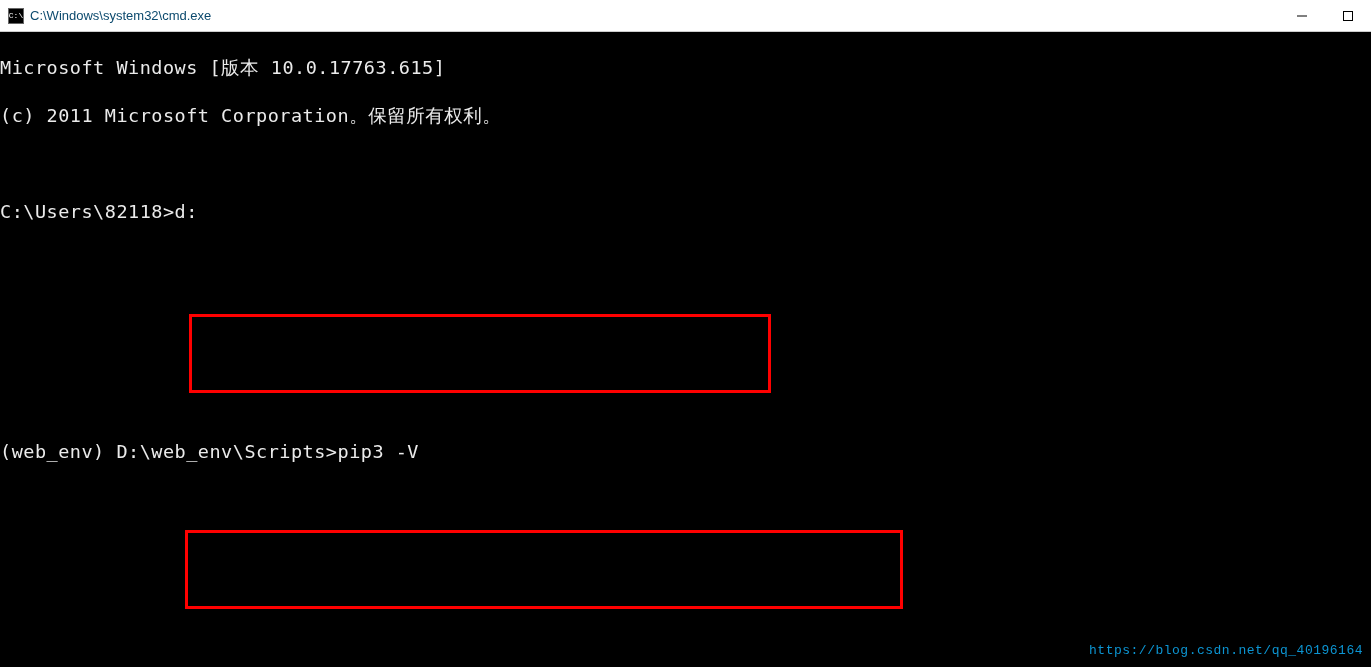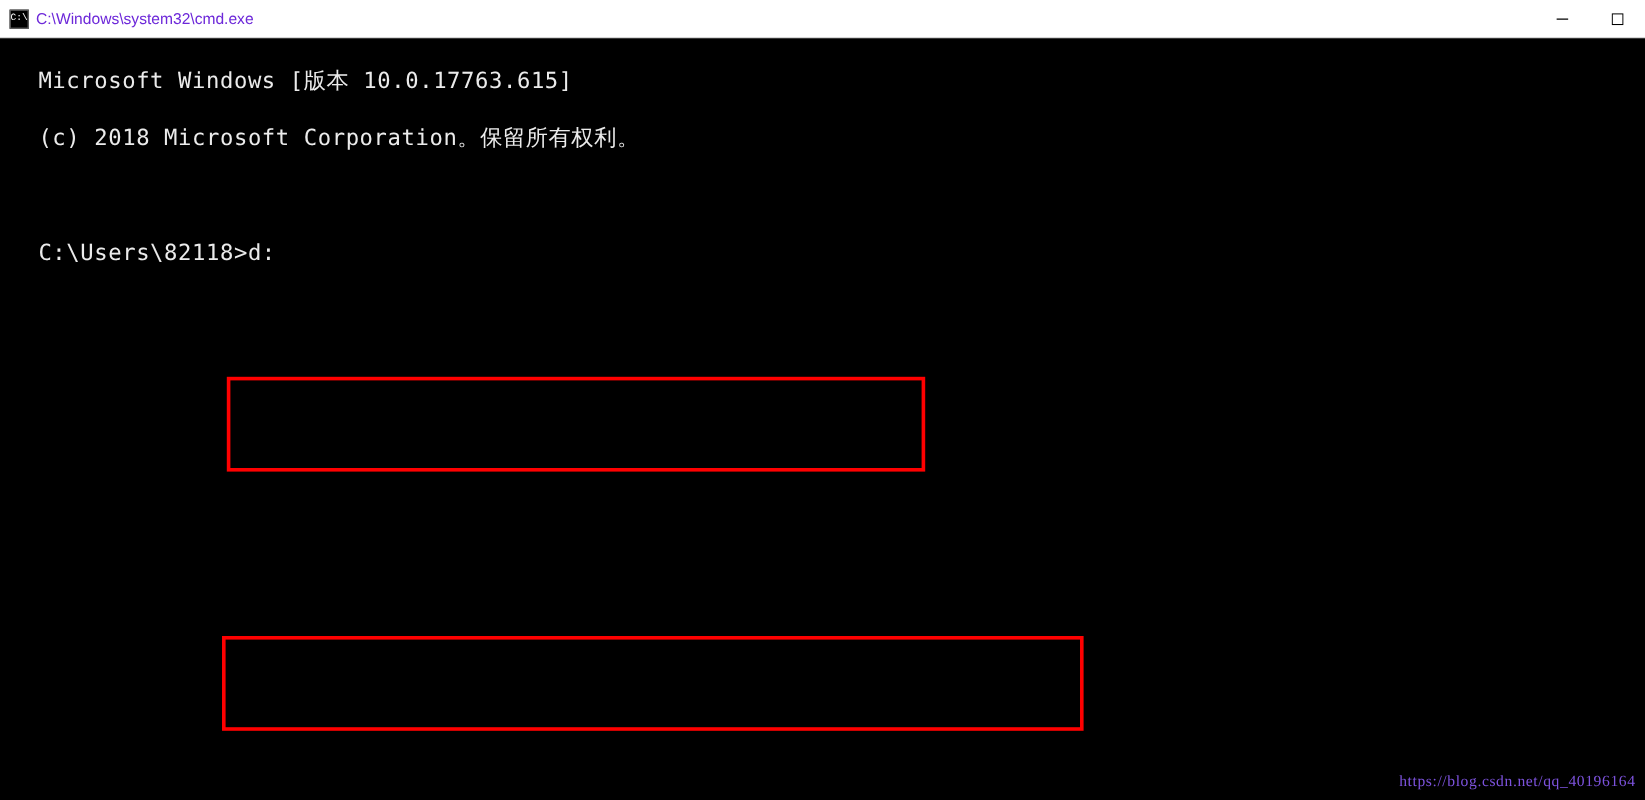--- a/index.html
+++ b/index.html
@@ -27,21 +27,21 @@
       border: 1px solid #666;
       display: flex;
       align-items: center;
       justify-content: center;
       font-size: 8px;
       color: #fff;
     }
     .titlebar-title {
       font-family: "Segoe UI", Tahoma, sans-serif;
       font-size: 13px;
-      color: #6d28d9;
+      color: #0c4a6e;
       flex: 1;
     }
     .window-controls {
       display: flex;
       height: 100%;
     }
     .wc-btn {
       width: 46px;
       height: 100%;
       display: flex;
@@ -57,36 +57,36 @@
       color: #ebebeb;
       font-size: 18.5px;
       line-height: 24px;
       padding: 0;
       letter-spacing: 0.5px;
       font-family: "NSimSun", "SimSun", Consolas, monospace;
       white-space: pre;
       height: calc(100% - 32px);
       position: relative;
     }
-    .line { white-space: pre; min-height: 24px; padding-left: 32px; }
+    .line { white-space: pre; min-height: 24px; }
     .highlight-box {
       position: absolute;
       border: 3px solid #ff0000;
       box-sizing: border-box;
       pointer-events: none;
     }
     .hb1 { left: 189px; top: 282px; width: 582px; height: 79px; }
     .hb2 { left: 185px; top: 498px; width: 718px; height: 79px; }
     .watermark {
       position: absolute;
       bottom: 4px;
       right: 8px;
-      font-family: Liberation Serif, serif;
+      font-family: Liberation Mono, monospace;
       font-size: 13px;
-      color: #8b5cf6;
+      color: #0ea5e9;
       opacity: 0.9;
     }
   </style>
 </head>
 <body>
 
 <div class="titlebar">
   <div class="titlebar-icon">
     <span>C:\</span>
   </div>
@@ -100,27 +100,28 @@
     <div class="wc-btn">
       <svg width="10" height="10">
           <rect x="0.5" y="0.5" width="9" height="9" fill="none" stroke-width="1"></rect>
         </svg>
     </div>
   </div>
 </div>
 
 <div class="terminal">
 <div class="line">Microsoft Windows [版本 10.0.17763.615]</div>
-<div class="line">(c) 2018 Microsoft Corporation。保留所有权利。</div>
+<div class="line">(c) 2011 Microsoft Corporation。保留所有权利。</div>
 <div class="line"></div>
 <div class="line">C:\Users\82118&gt;d:</div>
 <div class="line"></div>
 <div class="line"></div>
 <div class="line"></div>
 <div class="line"></div>
+<div class="line">(web_env) D:\web_env\Scripts&gt;pip3 -V</div>
 
 
 
 
 
 
 
 
 
 

